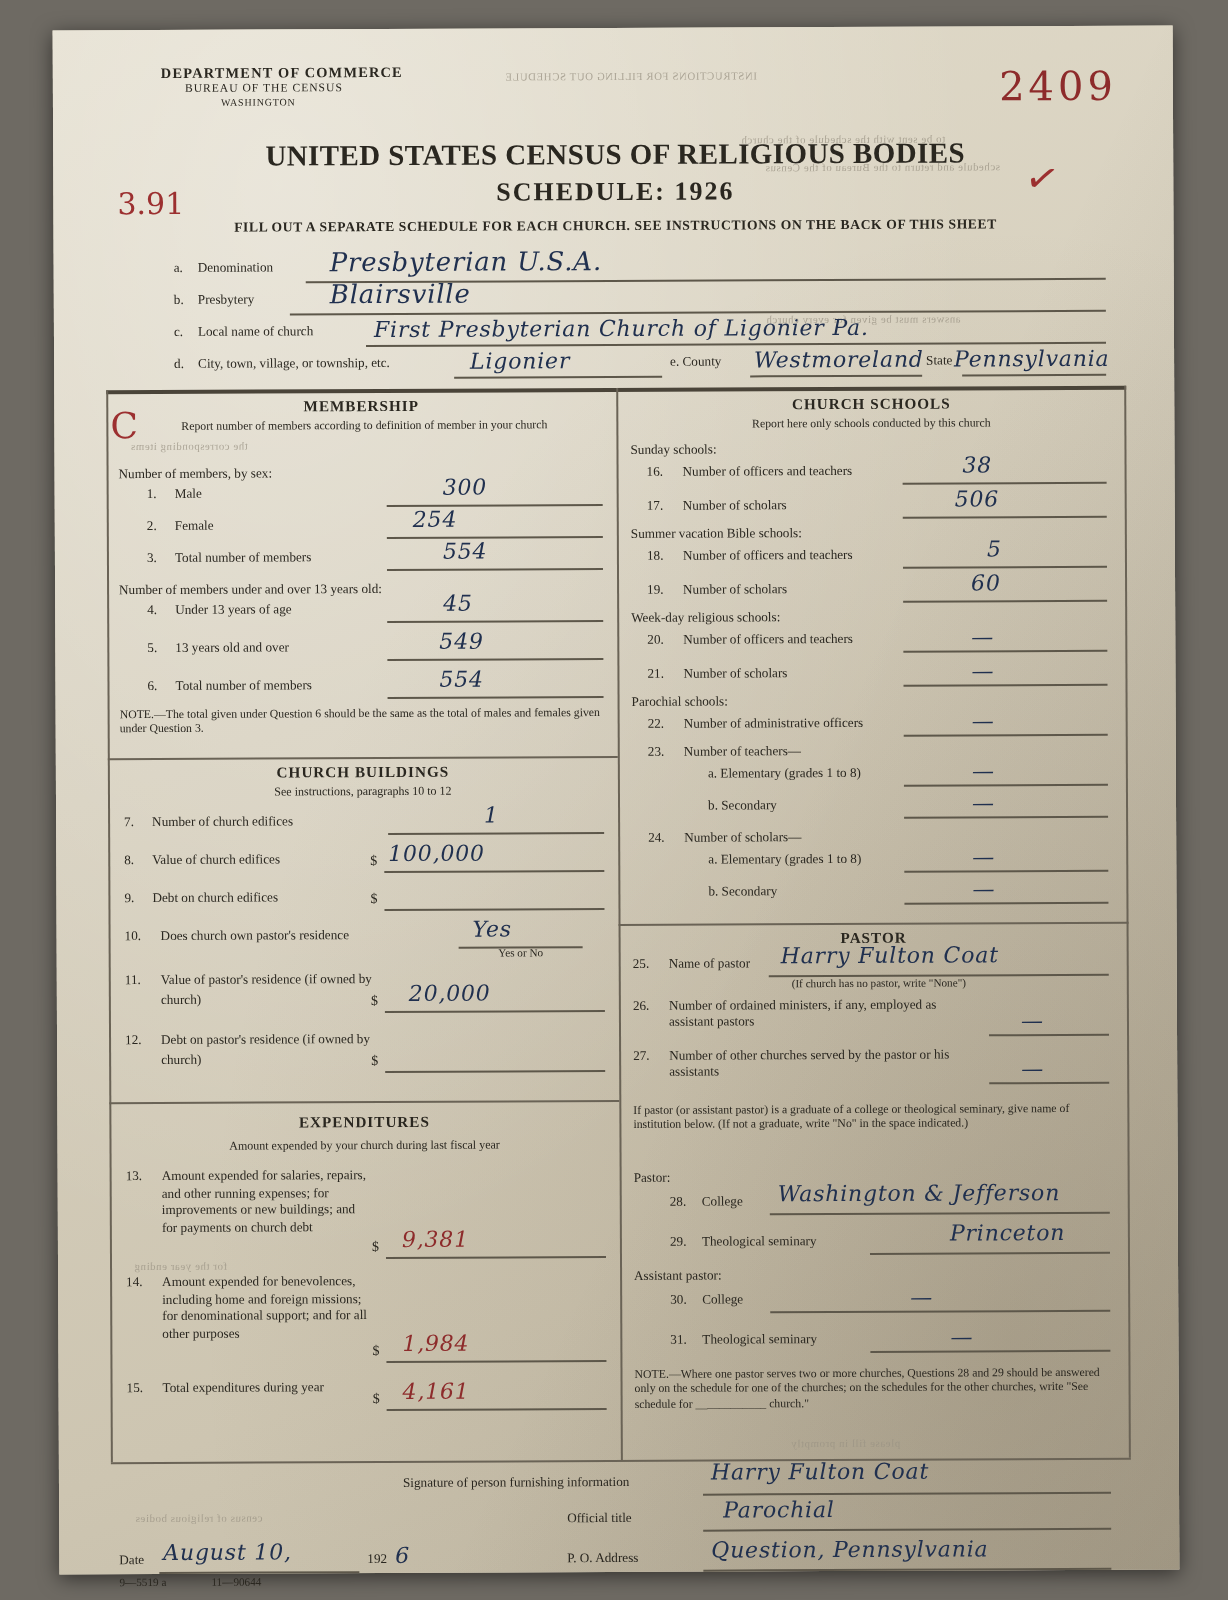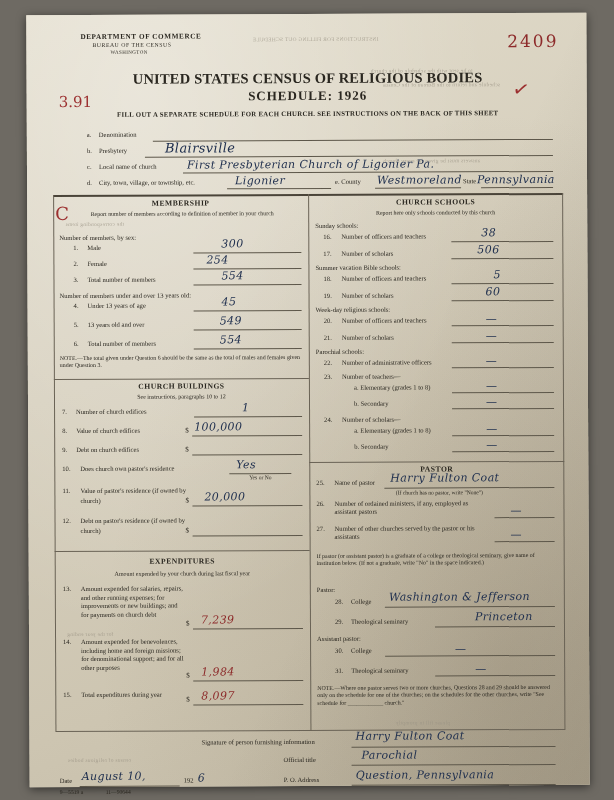--- a/index.html
+++ b/index.html
@@ -30,21 +30,21 @@
   .hwred{color:#8d2b2b;}
   .hwbig{font-size:13px;}
   .hwmed{font-size:11px;}
 
   .rule{position:absolute;border-bottom:1px solid #5d574a;height:0;}
   .vline{position:absolute;border-left:1px solid #6a6356;width:0;}
   .hline{position:absolute;border-top:1px solid #6a6356;height:0;}
   .dbl{position:absolute;border-top:2px solid #4a4439;height:0;}
 
   .hdrno{position:absolute;right:4px;top:2px;font-family:"DejaVu Serif",serif;
-     font-size:17px;color:#8d2b2b;letter-spacing:2px;}
+     font-size:20px;color:#8d2b2b;letter-spacing:2px;}
   .stamp{position:absolute;font-family:"DejaVu Serif",serif;color:#9c3030;}
   .bg-text{position:absolute;color:#9a9384;font-size:5.4px;letter-spacing:.3px;
      transform:scaleX(-1);opacity:.75;white-space:nowrap;}
 
   .title1{font-size:14.5px;font-weight:bold;letter-spacing:.2px;}
   .title2{font-size:13px;font-weight:bold;letter-spacing:1px;}
   .colhdr{font-size:7.6px;font-weight:bold;letter-spacing:.5px;}
   .ln{font-size:6.6px;}
   .note{font-size:5.9px;line-height:1.25;}
   .dollar{font-size:7px;}
@@ -75,20 +75,21 @@
       <div class="checkmk" style="left:460px;top:48px;">✓</div>
       <div class="stamp" style="left:2px;top:172px;font-size:18px;">C</div>
 
       <div class="t title1 ctr" style="left:0;top:40px;width:510px;">UNITED STATES CENSUS OF RELIGIOUS BODIES</div>
       <div class="t title2 ctr" style="left:0;top:58px;width:510px;">SCHEDULE: 1926</div>
       <div class="t ctr b" style="left:0;top:80px;width:510px;font-size:6.8px;letter-spacing:.3px;">FILL OUT A SEPARATE SCHEDULE FOR EACH CHURCH.  SEE INSTRUCTIONS ON THE BACK OF THIS SHEET</div>
 
       <div class="t ln" style="left:34px;top:100px;">a.</div>
       <div class="t ln" style="left:46px;top:100px;">Denomination</div>
       <div class="rule" style="left:100px;top:110px;width:400px;"></div>
+      <div class="hw hwbig" style="left:112px;top:94px;">Presbyterian U.S.A.</div>
 
       <div class="t ln" style="left:34px;top:116px;">b.</div>
       <div class="t ln" style="left:46px;top:116px;">Presbytery</div>
       <div class="rule" style="left:92px;top:126px;width:408px;"></div>
       <div class="hw hwbig" style="left:112px;top:110px;">Blairsville</div>
 
       <div class="t ln" style="left:34px;top:132px;">c.</div>
       <div class="t ln" style="left:46px;top:132px;">Local name of church</div>
       <div class="rule" style="left:130px;top:142px;width:370px;"></div>
       <div class="hw hwmed" style="left:134px;top:128px;">First Presbyterian Church of Ligonier Pa.</div>
@@ -192,33 +193,33 @@
       <div class="hw hwmed" style="left:150px;top:490px;"></div>
 
       <div class="hline" style="left:0;top:520px;width:255px;"></div>
       <div class="t colhdr ctr" style="left:0;top:526px;width:255px;">EXPENDITURES</div>
       <div class="t ctr" style="left:0;top:540px;width:255px;font-size:6px;">Amount expended by your church during last fiscal year</div>
 
       <div class="t ln" style="left:8px;top:554px;">13.</div>
       <div class="t ln" style="left:26px;top:554px;width:105px;white-space:normal;line-height:1.3;">Amount expended for salaries, repairs, and other running expenses; for improvements or new buildings; and for payments on church debt</div>
       <div class="t dollar" style="left:131px;top:589px;">$</div>
       <div class="rule" style="left:138px;top:598px;width:110px;"></div>
-      <div class="hw hwmed hwred" style="left:146px;top:583px;">7,239</div>
+      <div class="hw hwmed hwred" style="left:146px;top:583px;">9,381</div>
 
       <div class="t ln" style="left:8px;top:607px;">14.</div>
       <div class="t ln" style="left:26px;top:607px;width:105px;white-space:normal;line-height:1.3;">Amount expended for benevolences, including home and foreign missions; for denominational support; and for all other purposes</div>
       <div class="t dollar" style="left:131px;top:641px;">$</div>
       <div class="rule" style="left:138px;top:650px;width:110px;"></div>
       <div class="hw hwmed hwred" style="left:146px;top:635px;">1,984</div>
 
       <div class="t ln" style="left:8px;top:660px;">15.</div>
       <div class="t ln" style="left:26px;top:660px;">Total expenditures during year</div>
       <div class="t dollar" style="left:131px;top:665px;">$</div>
       <div class="rule" style="left:138px;top:674px;width:110px;"></div>
-      <div class="hw hwmed hwred" style="left:146px;top:659px;">8,097</div>
+      <div class="hw hwmed hwred" style="left:146px;top:659px;">4,161</div>
 
       <div class="t colhdr ctr" style="left:255px;top:168px;width:255px;">CHURCH SCHOOLS</div>
       <div class="t ctr" style="left:265px;top:180px;width:235px;font-size:5.9px;">Report here only schools conducted by this church</div>
 
       <div class="t ln" style="left:262px;top:192px;">Sunday schools:</div>
       <div class="t ln" style="left:270px;top:203px;">16.</div>
       <div class="t ln" style="left:288px;top:203px;">Number of officers and teachers</div>
       <div class="rule" style="left:398px;top:212px;width:102px;"></div>
       <div class="hw hwmed" style="left:428px;top:197px;">38</div>
 

